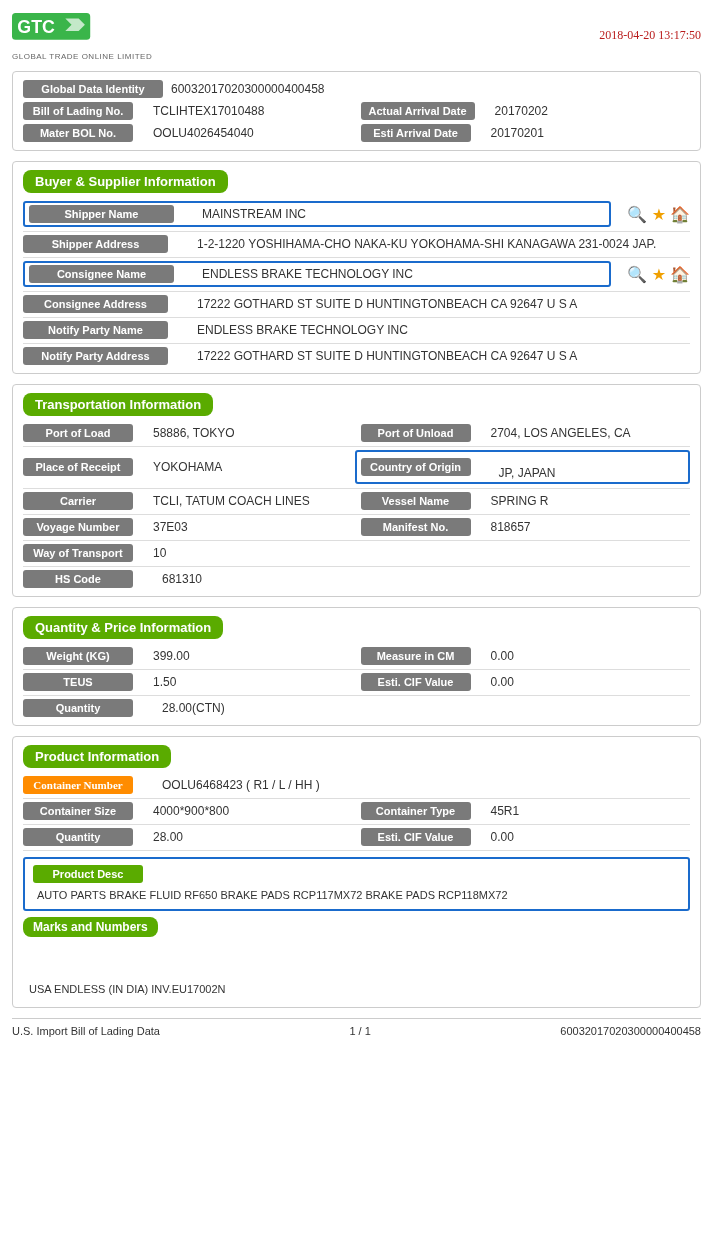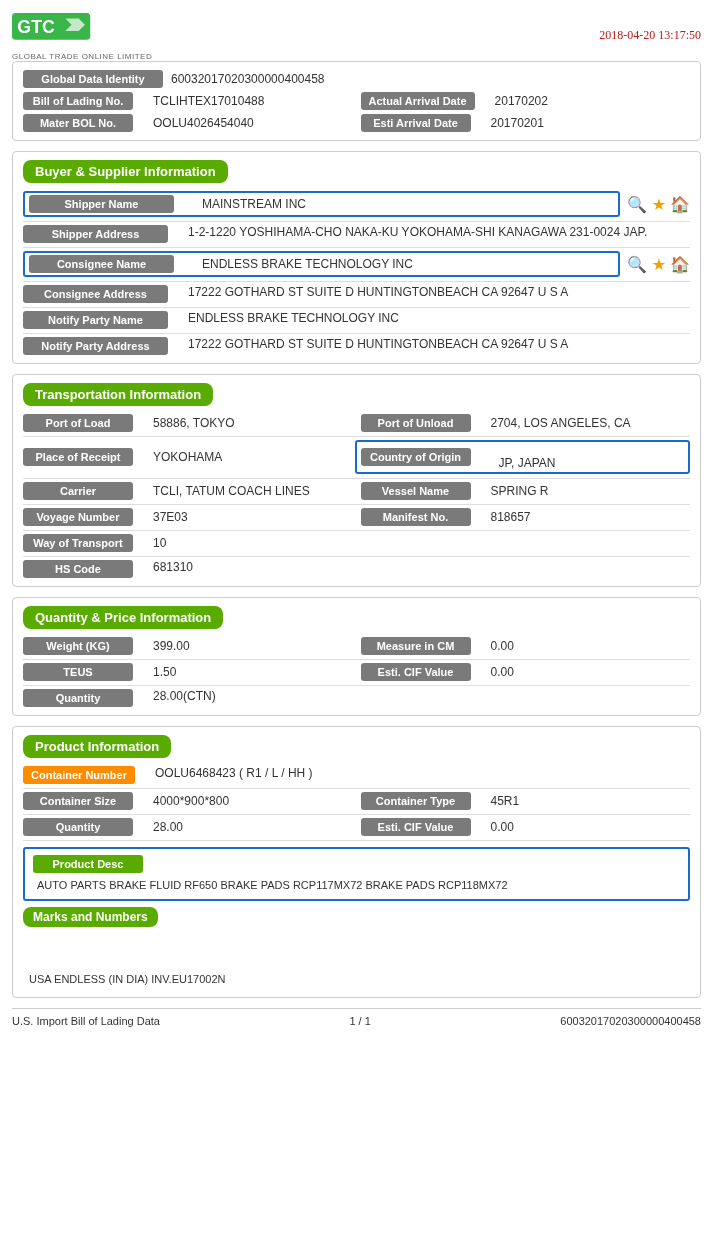--- a/index.html
+++ b/index.html
@@ -13,20 +13,21 @@
     }
     .page {
       padding: 10px 12px;
       position: relative;
     }
     
     .header {
       display: flex;
       justify-content: space-between;
       align-items: center;
+      margin-bottom: 10px;
       gap: 28px;
     }
     .logo-area {
       display: flex;
       flex-direction: column;
       align-items: flex-start;
     }
     .logo-icon {
       width: 80px;
       height: 40px;
@@ -59,20 +60,21 @@
       white-space: nowrap;
       min-width: 120px;
       text-align: center;
       margin-right: 20px;
     }
     .label-cell.green {
       background: #5aab00;
     }
     .label-cell.orange {
       background: #ff8c00;
+      font-family: Liberation Serif, serif;
     }
     .value-cell {
       font-size: 12px;
       color: #333;
       flex: 1;
     }
     
     .section-header {
       display: inline-block;
       background: #5aab00;
@@ -109,21 +111,23 @@
     }
     
     .highlighted {
       border: 2px solid #1a6bcc;
       border-radius: 3px;
       padding: 2px 4px;
     }
     
     .full-row {
       display: flex;
+      align-items: center;
       margin-bottom: 4px;
+      gap: 9px;
     }
     .full-row:last-child { margin-bottom: 0; }
     
     .action-icons {
       display: flex;
       align-items: center;
       gap: 4px;
       margin-left: 8px;
     }
     .icon-btn {

